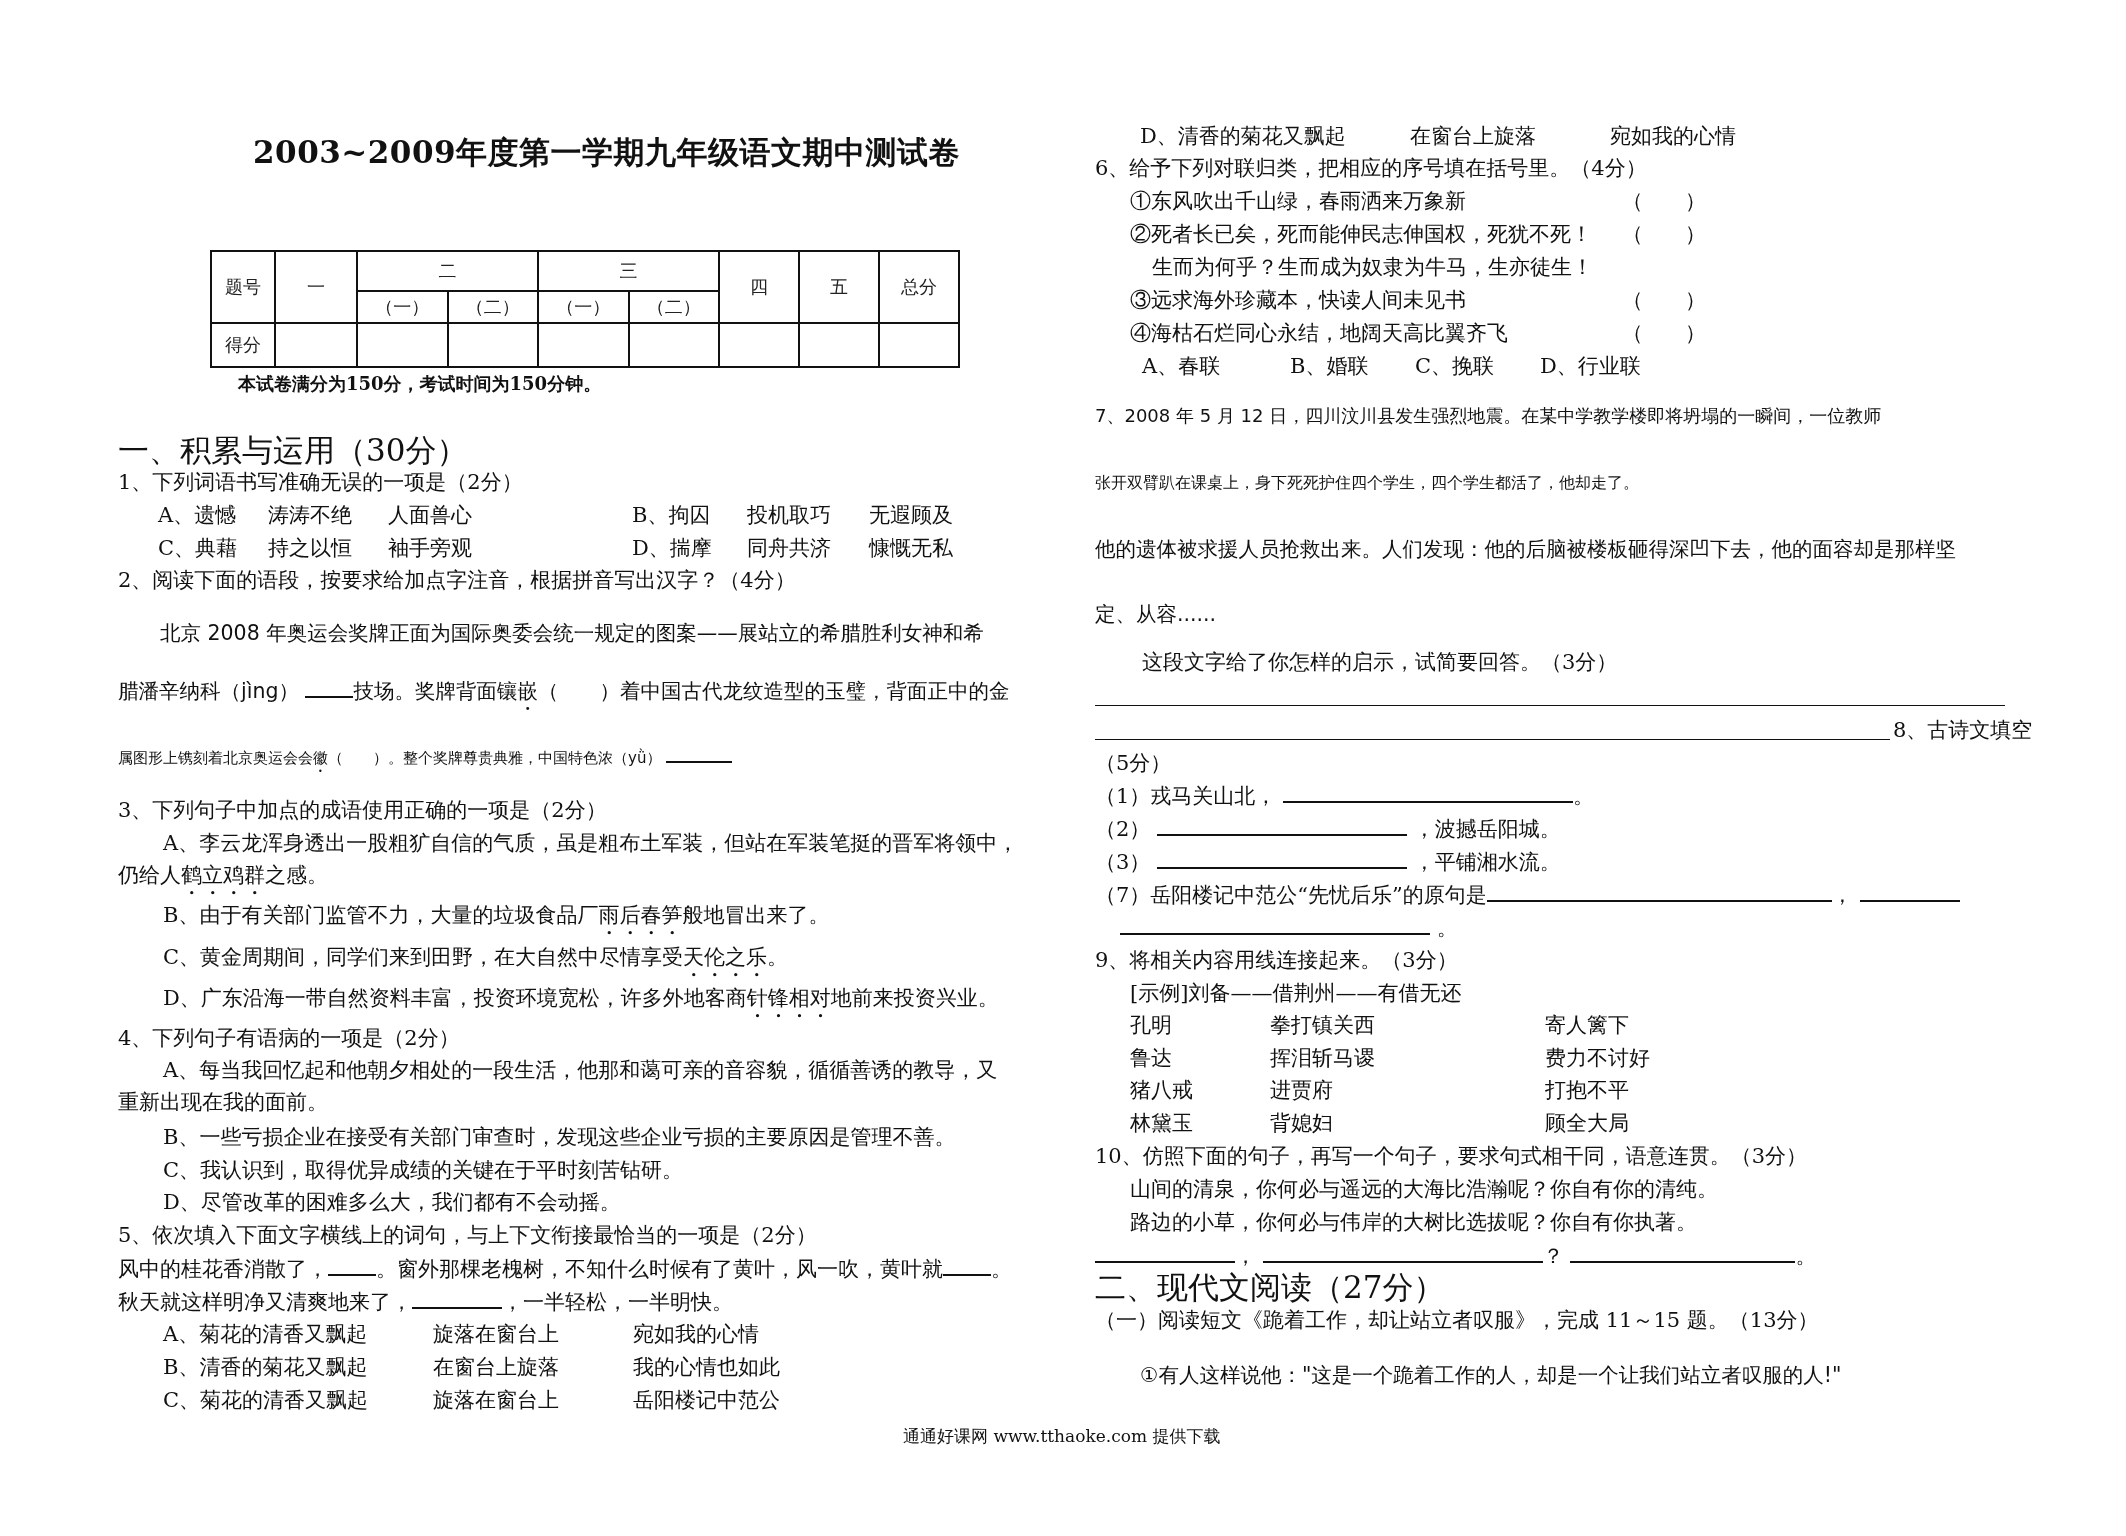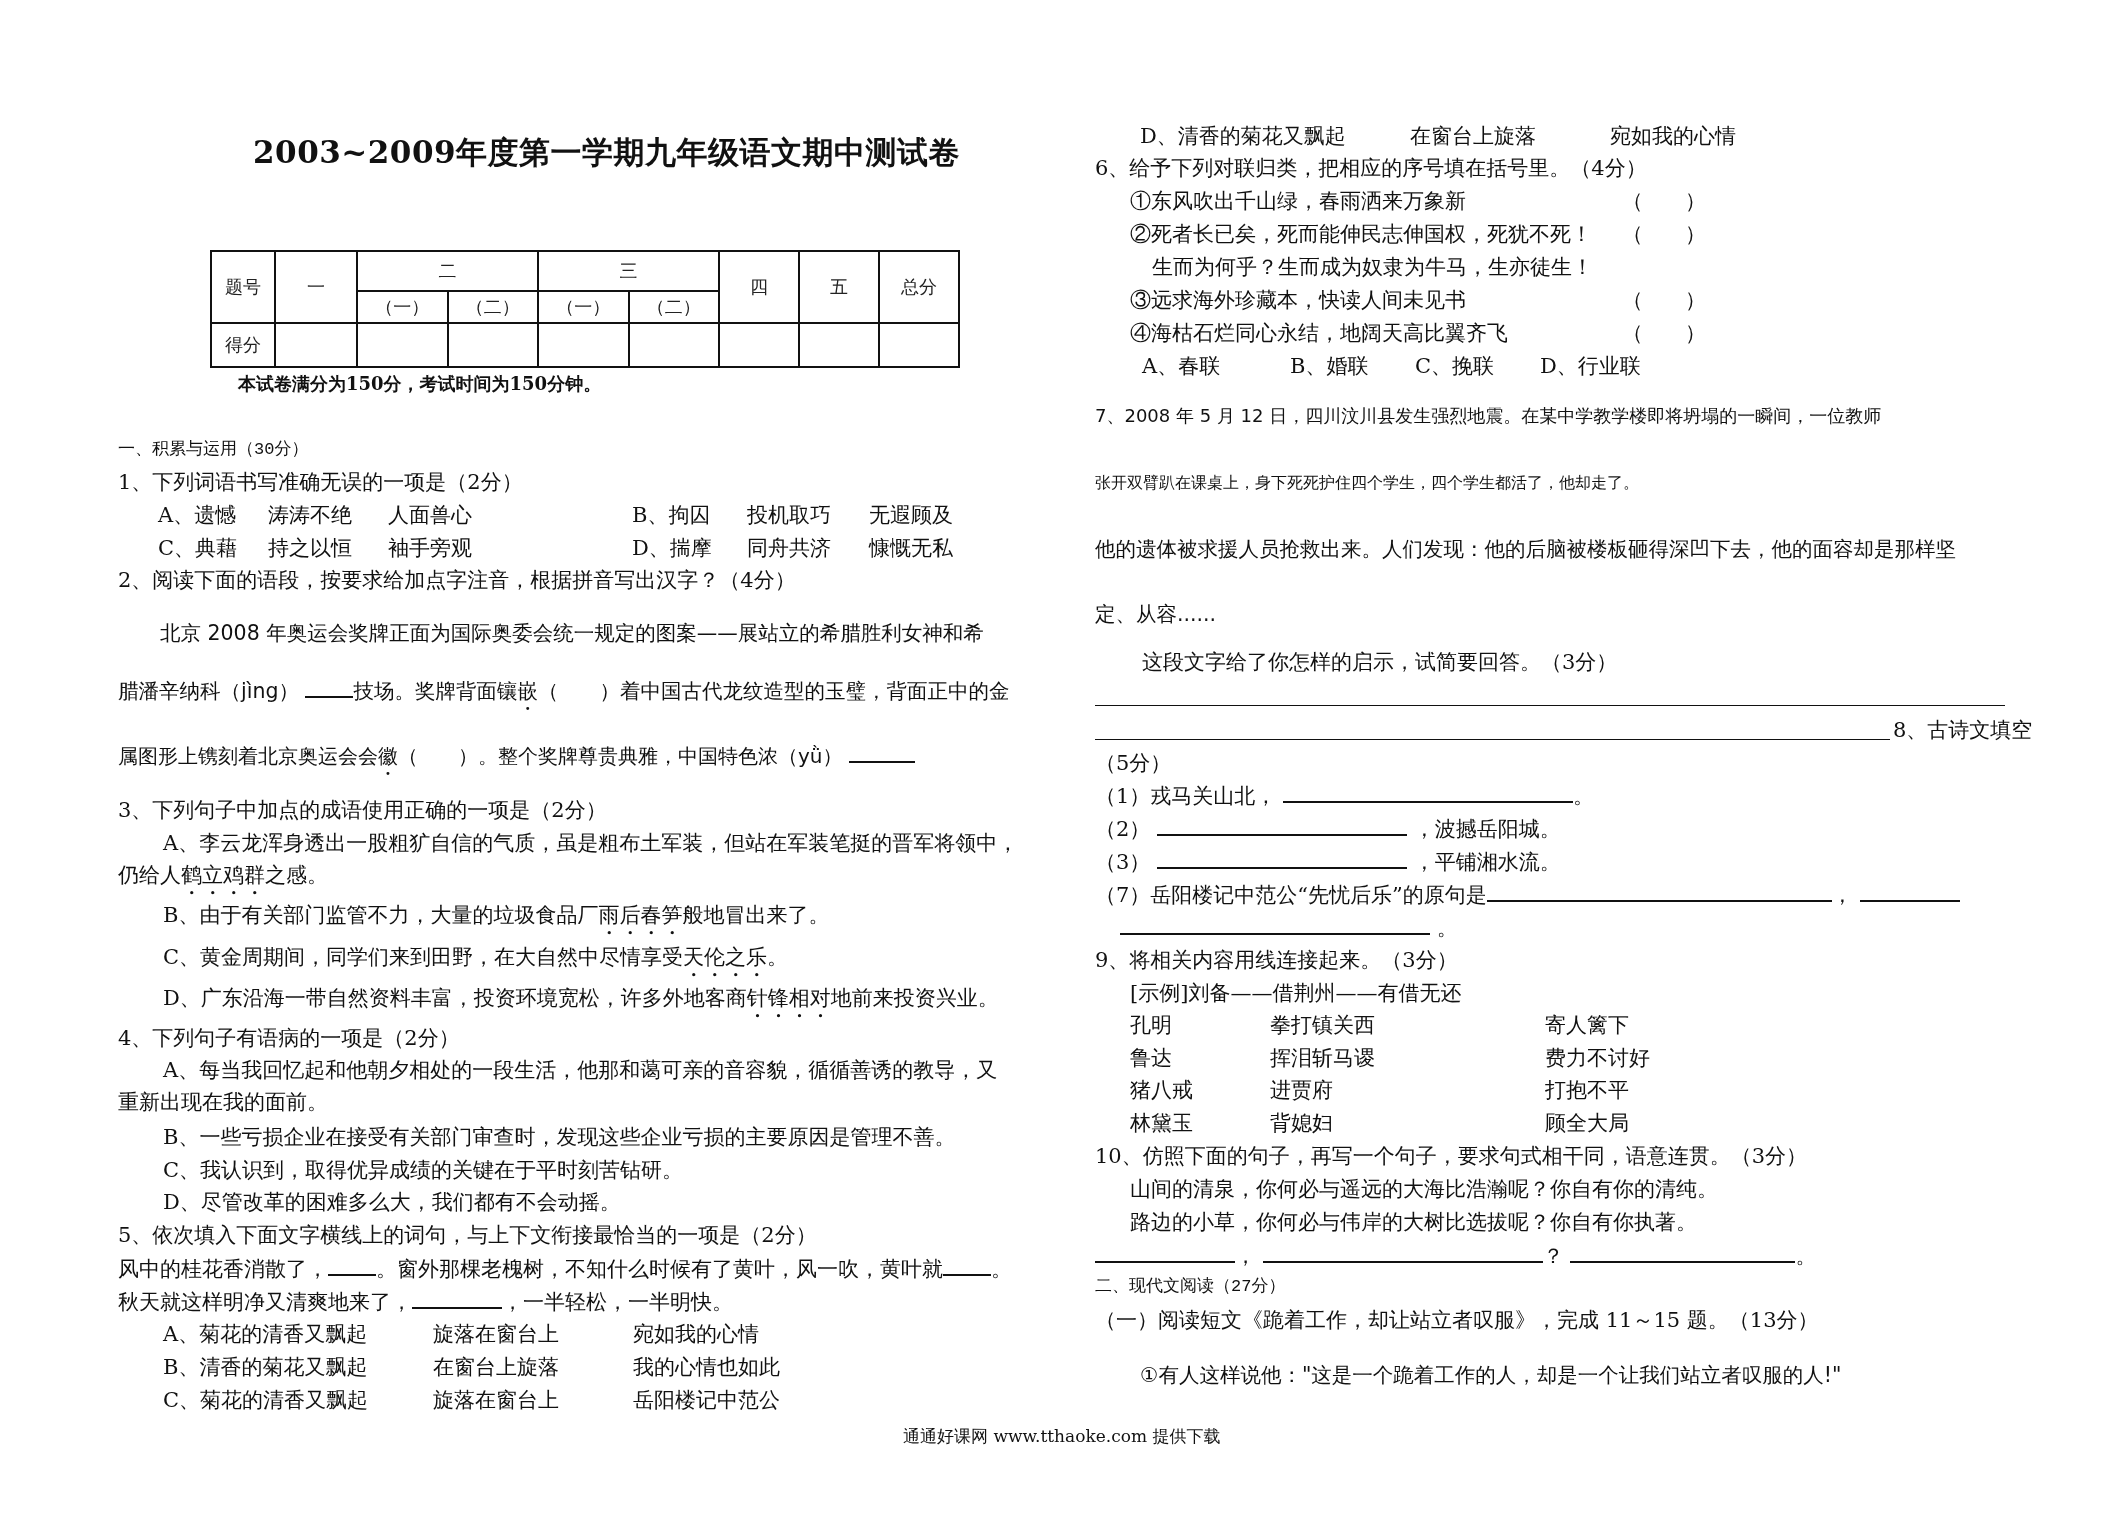--- a/index.html
+++ b/index.html
@@ -1,19 +1,19 @@
 <!DOCTYPE html>
 <html><head>
 <meta charset="utf-8">
 <style>
   html, body { margin:0; padding:0; background:#fff; }
   body { width:2126px; height:1536px; position:relative; overflow:hidden; color:#111;
          font-family:"DejaVu Serif","Liberation Serif",serif; }
   .ln { position:absolute; white-space:nowrap; font-size:21px; line-height:28px; }
-  .big { font-size:17px;font-family:Liberation Mono, monospace; }
+  .big { font-size:31px; }
   .sans { font-family:"DejaVu Sans","Liberation Sans",sans-serif; }
   .title { position:absolute; left:253px; top:132px; font-size:31px; font-weight:bold; white-space:nowrap; letter-spacing:0.5px; }
   table.score { position:absolute; left:210px; top:250px; width:750px; height:116px; border-collapse:collapse; }
   table.score td { border:2.5px solid #111; text-align:center; font-size:18px; font-family:"DejaVu Sans","Liberation Sans",sans-serif; color:#222; padding:0; }
   .note { position:absolute; left:238px; top:372px; font-size:18px; font-weight:bold; white-space:nowrap; }
   .blank { display:inline-block; border-bottom:2px solid #111; height:20px; vertical-align:baseline; }
   .dot { text-emphasis: dot; -webkit-text-emphasis: dot; text-emphasis-position: under right; -webkit-text-emphasis-position: under; }
   .hline { position:absolute; height:0; border-top:1.5px solid #111; }
   .col { display:inline-block; }
   .footer { position:absolute; left:903px; top:1425px; font-size:17px; white-space:nowrap; }
@@ -70,21 +70,21 @@
 <div class="ln" style="left:632px;top:534px">
   <span class="col" style="width:115px">D、揣摩</span><span class="col" style="width:122px">同舟共济</span><span class="col">慷慨无私</span>
 </div>
 
 <div class="ln" style="left:118px;top:566px">2、阅读下面的语段，按要求给加点字注音，根据拼音写出汉字？（4分）</div>
 <div class="ln sans" style="left:160px;top:619px;font-size:20.5px">北京 2008 年奥运会奖牌正面为国际奥委会统一规定的图案——展站立的希腊胜利女神和希</div>
 <div class="ln sans" style="left:118px;top:676px;font-size:20.5px">
   <span>腊潘辛纳科（jìng）</span>
   <span class="blank" style="width:48px"></span><span>技场。奖牌背面镶</span><span class="dot">嵌</span><span>（　　）着中国古代龙纹造型的玉璧，背面正中的金</span>
 </div>
-<div class="ln sans" style="left:118px;top:741px;font-size:20px">
+<div class="ln sans" style="left:118px;top:741px;font-size:15px">
   <span>属图形上镌刻着北京奥运会会</span><span class="dot">徽</span><span>（　　）。整个奖牌尊贵典雅，中国特色浓（yǜ）</span>
   <span class="blank" style="width:66px"></span>
 </div>
 
 <div class="ln" style="left:118px;top:796px">3、下列句子中加点的成语使用正确的一项是（2分）</div>
 <div class="ln" style="left:163px;top:829px">A、李云龙浑身透出一股粗犷自信的气质，虽是粗布土军装，但站在军装笔挺的晋军将领中，</div>
 <div class="ln" style="left:118px;top:861px">
   <span>仍给人</span><span class="dot">鹤立鸡群</span><span>之感。</span>
 </div>
 <div class="ln" style="left:163px;top:901px">

